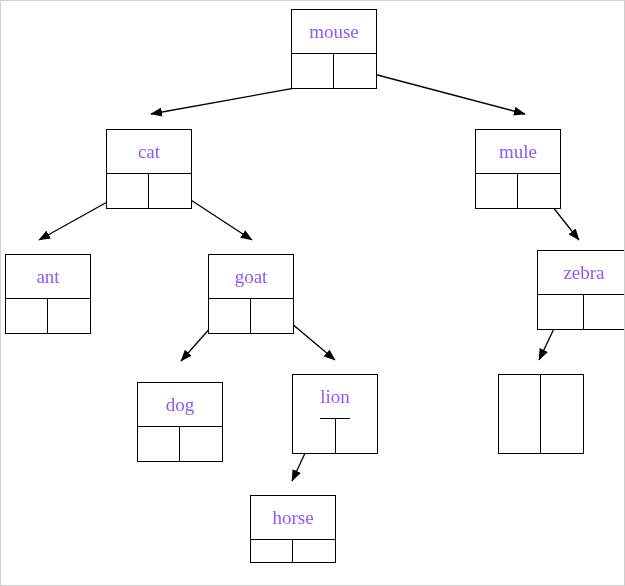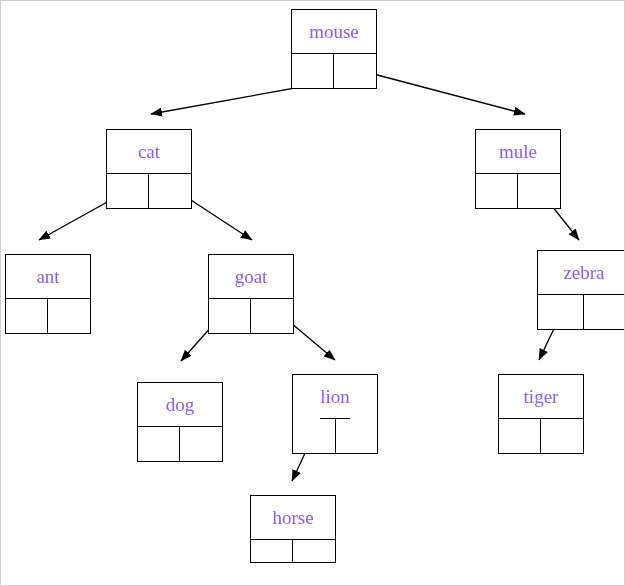--- a/index.html
+++ b/index.html
@@ -134,21 +134,20 @@
         </div>
       </div>
       <div class="node" style="left: 291px; top: 373px; width: 86px; height: 80px; align-items: center;">
         <div class="node-label" style="height: 44px;">lion</div>
         <div class="node-ptrs">
           <div class="ptr left"></div>
           <div class="ptr right"></div>
         </div>
       </div>
       <div class="node" style="left: 497px; top: 373px; width: 86px; height: 80px;">
-        <div class="node-label" style="height: 44px;">tiger</div>
         <div class="node-ptrs">
           <div class="ptr left"></div>
           <div class="ptr right"></div>
         </div>
       </div>
       <div class="node" style="left: 249px; top: 494px; width: 86px; height: 68px;">
         <div class="node-label" style="height: 44px;">horse</div>
         <div class="node-ptrs">
           <div class="ptr left"></div>
           <div class="ptr right"></div>

